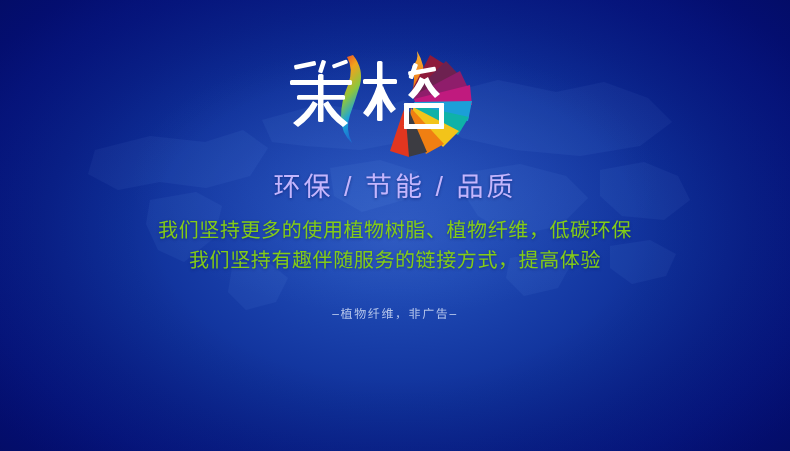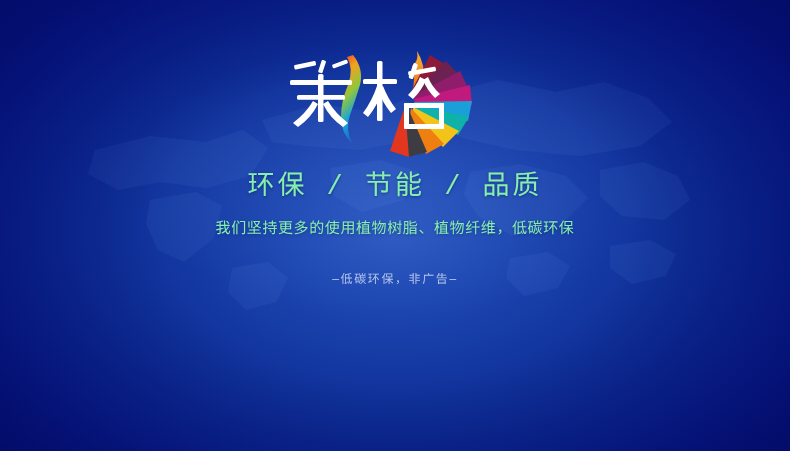--- a/index.html
+++ b/index.html
@@ -78,39 +78,38 @@
     height: 125px;
     margin-top: 33px;
   }
   .logo-wrap svg { display: block; width: 100%; height: 100%; }
 
   
   .headline {
     margin-top: 16px;
     font-size: 27px;
     line-height: 1;
-    color: #86efac;
+    color: #c4b5fd;
     letter-spacing: 3px;
     white-space: nowrap;
     text-shadow: 0 1px 3px rgba(0,14,80,0.45);
-    font-family: Liberation Mono, monospace;
   }
 
   
   .body-lines {
     margin-top: 19px;
     display: flex;
     flex-direction: column;
     align-items: center;
     gap: 10px;
   }
   .body-line {
-    font-size: 15px;
+    font-size: 20px;
     line-height: 1;
-    color: #86efac;
+    color: #84cc16;
     letter-spacing: 0.6px;
     white-space: nowrap;
     text-shadow: 0 1px 3px rgba(0,14,80,0.40);
   }
 
   
   .footer-note {
     margin-top: 38px;
     font-size: 12px;
     line-height: 1;
@@ -222,18 +221,19 @@
           <rect x="159" y="70" width="5" height="26" rx="1.3"></rect>
           <rect x="124" y="91" width="40" height="5" rx="1.3"></rect>
         </g>
       </svg>
     </div>
 
     <div class="headline">环保 / 节能 / 品质</div>
 
     <div class="body-lines">
       <div class="body-line">我们坚持更多的使用植物树脂、植物纤维，低碳环保</div>
+      <div class="body-line">我们坚持有趣伴随服务的链接方式，提高体验</div>
     </div>
 
-    <div class="footer-note">–低碳环保，非广告–</div>
+    <div class="footer-note">–植物纤维，非广告–</div>
 
   </div>
 </div>
 
 </body></html>

